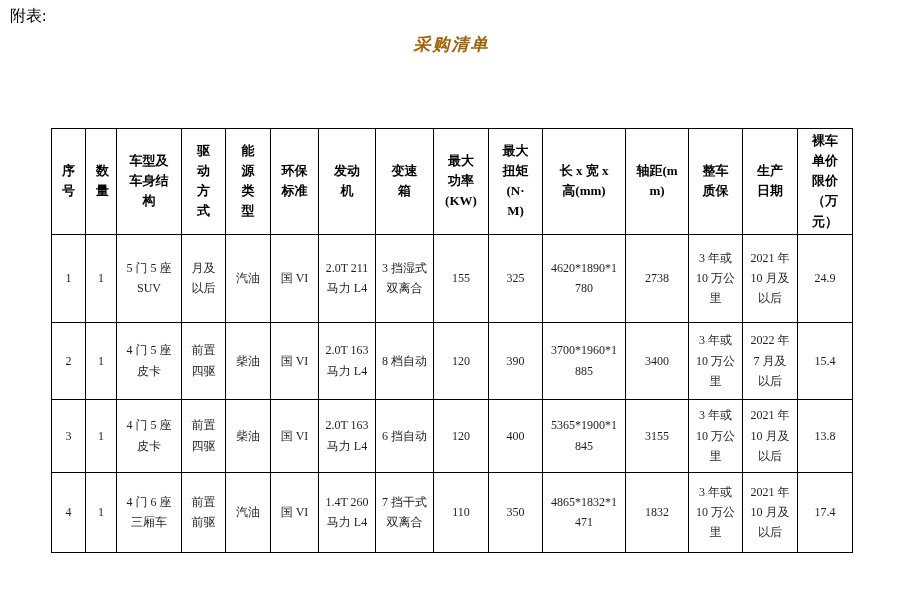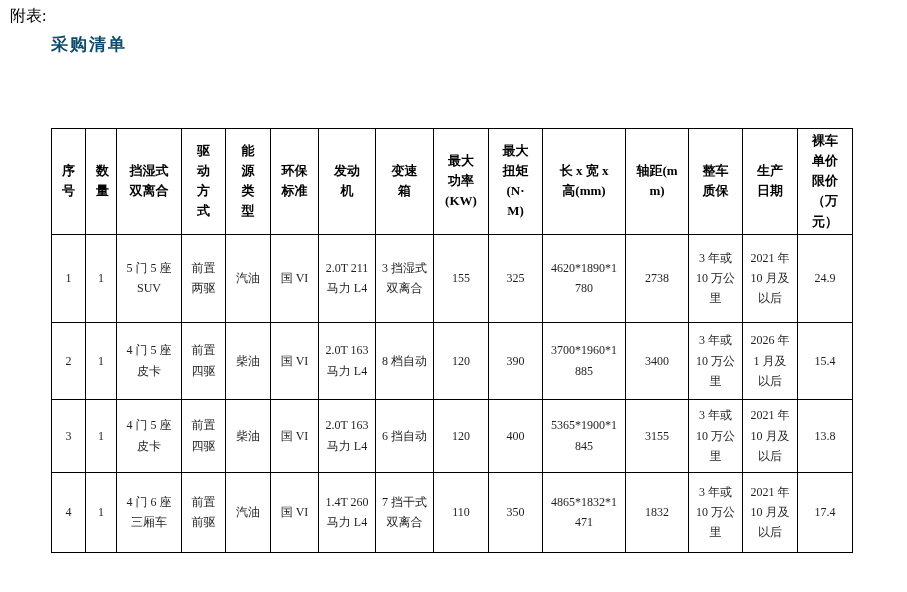--- a/index.html
+++ b/index.html
@@ -10,22 +10,23 @@
     width:907px;height:592px;background:var(--bg);
     font-family:"Liberation Serif","DejaVu Serif",serif;
     color:var(--text);position:relative;overflow:hidden;
   }
   .prefix{
     position:absolute;left:10px;top:6px;
     font-size:16px;color:#000;text-align:right;
   }
   .doc-title{
     position:absolute;left:51px;top:33px;width:801px;
-    text-align:left;font-size:17px;font-weight:bold;color:#0c4a6e;
+    text-align:center;font-size:17px;font-weight:bold;color:#a16207;
     letter-spacing:2px;
+    font-style:italic;
   }
   table.procurement{
     position:absolute;left:51px;top:128px;
     width:801px;table-layout:fixed;border-collapse:collapse;
     background:var(--bg);
   }
   table.procurement th, table.procurement td{
     border:1px solid var(--border);
     text-align:center;vertical-align:middle;
     word-break:break-all;overflow:hidden;
@@ -61,41 +62,41 @@
       <col style="width: 83px;">
       <col style="width: 63px;">
       <col style="width: 54px;">
       <col style="width: 55px;">
       <col style="width: 55px;">
     </colgroup>
   <thead>
     <tr>
         <th>序号</th>
         <th>数量</th>
-        <th>挡湿式双离合</th>
+        <th>车型及车身结构</th>
         <th>驱动方式</th>
         <th>能源类型</th>
         <th>环保标准</th>
         <th>发动机</th>
         <th>变速箱</th>
         <th>最大功率(KW)</th>
         <th>最大扭矩(N·M)</th>
         <th>长 x 宽 x 高(mm)</th>
         <th>轴距(mm)</th>
         <th>整车质保</th>
         <th>生产日期</th>
         <th>裸车单价限价（万元）</th>
       </tr>
   </thead>
   <tbody>
       <tr style="height: 88px;">
         <td>1</td>
         <td>1</td>
         <td>5 门 5 座 SUV</td>
-        <td>前置两驱</td>
+        <td>月及以后</td>
         <td>汽油</td>
         <td>国 VI</td>
         <td>2.0T 211 马力 L4</td>
         <td>3 挡湿式双离合</td>
         <td>155</td>
         <td>325</td>
         <td>4620*1890*1780</td>
         <td>2738</td>
         <td>3 年或 10 万公里</td>
         <td>2021 年 10 月及以后</td>
@@ -108,21 +109,21 @@
         <td>前置四驱</td>
         <td>柴油</td>
         <td>国 VI</td>
         <td>2.0T 163 马力 L4</td>
         <td>8 档自动</td>
         <td>120</td>
         <td>390</td>
         <td>3700*1960*1885</td>
         <td>3400</td>
         <td>3 年或 10 万公里</td>
-        <td>2026 年 1 月及以后</td>
+        <td>2022 年 7 月及以后</td>
         <td>15.4</td>
       </tr>
       <tr style="height: 73px;">
         <td>3</td>
         <td>1</td>
         <td>4 门 5 座皮卡</td>
         <td>前置四驱</td>
         <td>柴油</td>
         <td>国 VI</td>
         <td>2.0T 163 马力 L4</td>

